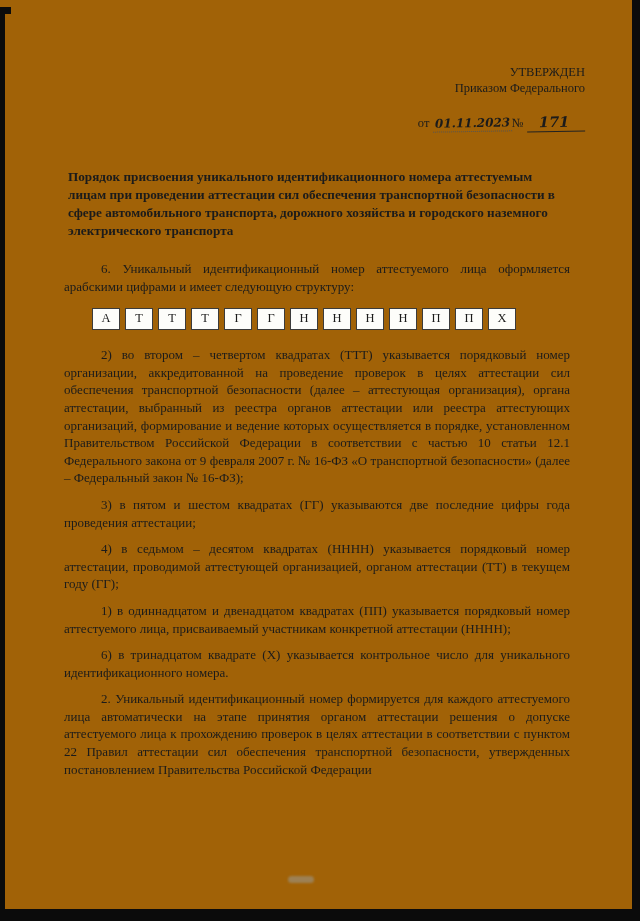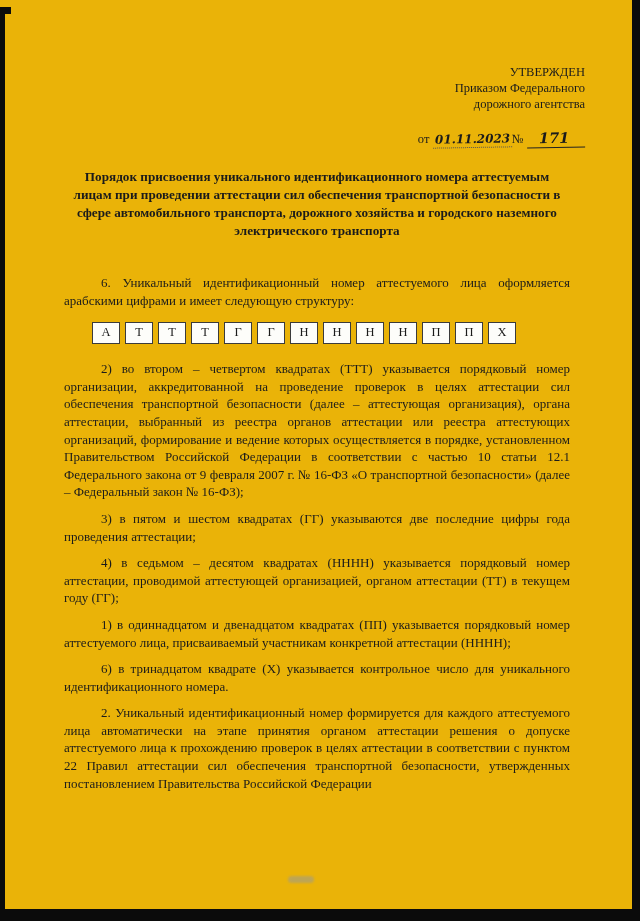--- a/index.html
+++ b/index.html
@@ -1,21 +1,21 @@
 <!DOCTYPE html>
 <html lang="ru"><head>
 <meta charset="utf-8">
 <style>
   * { margin:0; padding:0; box-sizing:border-box; }
   html,body { background:#777; }
   .page {
     position:relative;
     width:640px; height:921px;
     margin:0 auto;
-    background:#eab308;
+    background:#a16207;
     font-family:"Liberation Serif","DejaVu Serif",serif;
     color:#1b1b1b;
     overflow:hidden;
   }
   
   .scan-bar { position:absolute; background:#0b0b0b; }
   .bar-left   { left:0; top:14px; width:5px; height:907px; }
   .bar-right  { right:0; top:0; width:8px; height:921px; }
   .bar-bottom { left:0; bottom:0; width:640px; height:12px; }
   .corner-mark{ left:0; top:7px; width:11px; height:7px; }
@@ -38,23 +38,23 @@
   }
   .hand.date { border-bottom:1px dotted #555; padding:0 2px; font-size:12px; }
   .hand.num  { border-bottom:1.5px solid #222; padding:0 16px 1px 12px; font-size:14.5px; }
   
   .content {
     position:absolute; top:168px; left:64px; width:506px;
     font-size:13px; line-height:17.6px;
   }
   .title {
     font-size:13.2px; font-weight:bold;
-    text-align:center;
+    text-align:left;
     padding:0 4px;
-    margin-bottom:34px;
+    margin-bottom:20px;
     line-height:18px;
   }
   p.para {
     text-align:justify;
     text-indent:37px;
     margin-bottom:9px;
   }
   
   .boxes {
     display:flex; gap:5px;
@@ -75,21 +75,20 @@
 
   <div class="scan-bar bar-left"></div>
   <div class="scan-bar bar-right"></div>
   <div class="scan-bar bar-bottom"></div>
   <div class="scan-bar corner-mark"></div>
   <div class="smudge"></div>
 
   <div class="approval">
     <div>УТВЕРЖДЕН</div>
     <div>Приказом Федерального</div>
-    <div>дорожного агентства</div>
     <div class="approval-date-line">
       <span>от</span>
       <span class="hand date">01.11.2023</span><span>№</span>
       <span class="hand num">171</span>
     </div>
   </div>
 
   <div class="content">
 
     <h1 class="title">Порядок присвоения уникального идентификационного номера аттестуемым лицам при проведении аттестации сил обеспечения транспортной безопасности в сфере автомобильного транспорта, дорожного хозяйства и городского наземного электрического транспорта</h1>

